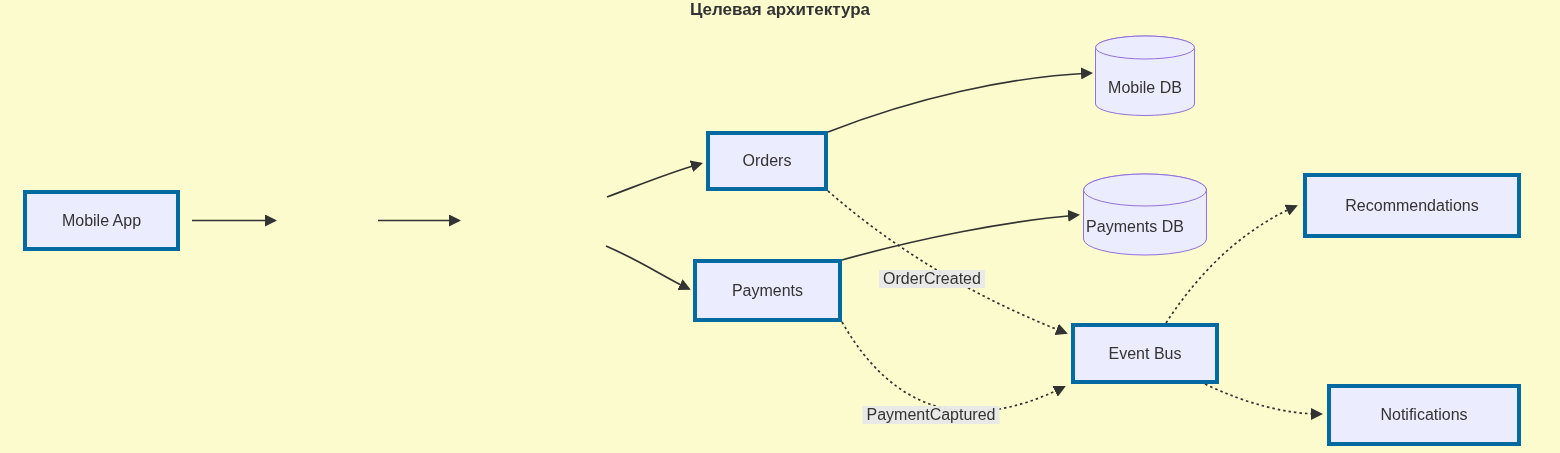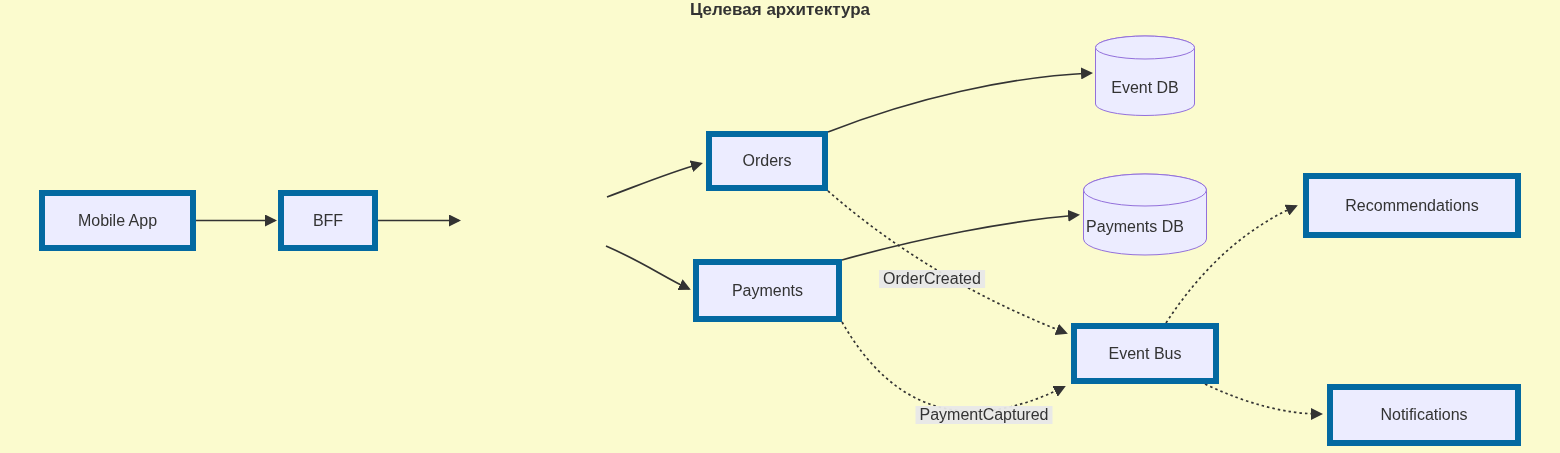--- a/index.html
+++ b/index.html
@@ -31,21 +31,21 @@
     top: 0px;
     transform: translateX(-50%);
     font-size: 17px;
     white-space: nowrap;
     color: #333333;
     font-weight: bold;
   }
   .node {
     position: absolute;
     background: #ECECFF;
-    border: 6px solid #0369a1;
+    border: 4px solid #0369a1;
     box-sizing: border-box;
     display: flex;
     align-items: center;
     justify-content: center;
     font-size: 16px;
     color: #333333;
     white-space: nowrap;
   }
   .cyl-label {
     position: absolute;
@@ -97,27 +97,24 @@
     <g fill="#ECECFF" stroke="#9370DB" stroke-width="1">
       <path d="M1095.5,47.5 L1095.5,104 A49.5,11.5 0 0 0 1194.5,104 L1194.5,47.5 A49.5,11.5 0 0 0 1095.5,47.5 Z"></path>
       <ellipse cx="1145" cy="47.5" rx="49.5" ry="11.5"></ellipse>
       <path d="M1083.5,190 L1083.5,239 A61.5,16 0 0 0 1206.5,239 L1206.5,190 A61.5,16 0 0 0 1083.5,190 Z"></path>
       <ellipse cx="1145" cy="190" rx="61.5" ry="16"></ellipse>
     </g>
   </svg>
 
   <div class="diagram-title">Целевая архитектура</div>
 
-  <div class="node" style="left:39px; top:190px; width:157px; height:61px">
+  <div class="node" style="left:23px; top:190px; width:157px; height:61px">
     <span>Mobile App</span>
   </div>
 
-  <div class="node" style="left:278px; top:190px; width:100px; height:61px">
-    <span>BFF</span>
-  </div>
 
 
   <div class="node" style="left:706px; top:131px; width:122px; height:60px">
     <span>Orders</span>
   </div>
 
   <div class="node" style="left:1071px; top:323px; width:148px; height:61px">
     <span>Event Bus</span>
   </div>
 
@@ -127,24 +124,24 @@
 
   <div class="node" style="left:1303px; top:173px; width:218px; height:65px">
     <span>Recommendations</span>
   </div>
 
   <div class="node" style="left:1327px; top:384px; width:194px; height:62px">
     <span>Notifications</span>
   </div>
 
   <div class="cyl-label" style="left:1095px; top:64px; width:100px; height:48px">
-    <span>Event DB</span>
+    <span>Mobile DB</span>
   </div>
 
   <div class="cyl-label" style="left:1083px; top:203px; width:104px; height:48px">
     <span>Payments DB</span>
   </div>
 
   <div class="edge-label" style="left:932px; top:279px">OrderCreated</div>
 
-  <div class="edge-label" style="left:984px; top:415px">PaymentCaptured</div>
+  <div class="edge-label" style="left:931px; top:415px">PaymentCaptured</div>
 
 </div>
 
 </body></html>

